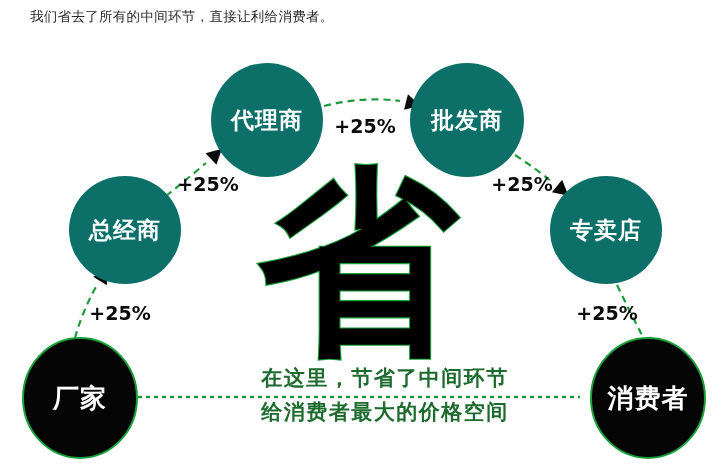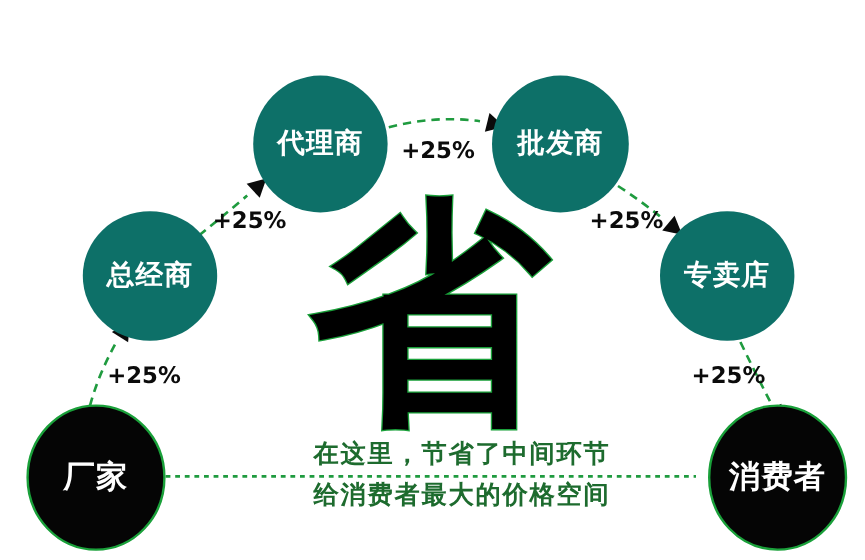--- a/index.html
+++ b/index.html
@@ -69,20 +69,21 @@
     paint-order: stroke fill;
     text-anchor: middle;
     dominant-baseline: central;
   }
 </style>
 </head>
 <body>
 
 <div id="stage">
 
+  <div id="header-text">我们省去了所有的中间环节，直接让利给消费者。</div>
 
   <svg id="diagram-svg" viewBox="0 0 721 467">
 
     <g>
       <path id="direct-path" fill="none" stroke="#1f9b3f" stroke-width="2.4" stroke-dasharray="4 4" stroke-linecap="butt" d="M 138 397 L 580 397"></path>
       <polygon id="direct-head" points="0,-7 14,0 0,7" fill="#0b0b0b" transform="translate(592,397) rotate(0)"></polygon>
     </g>
 
     <g id="markup-arrow-group">
         <g>

